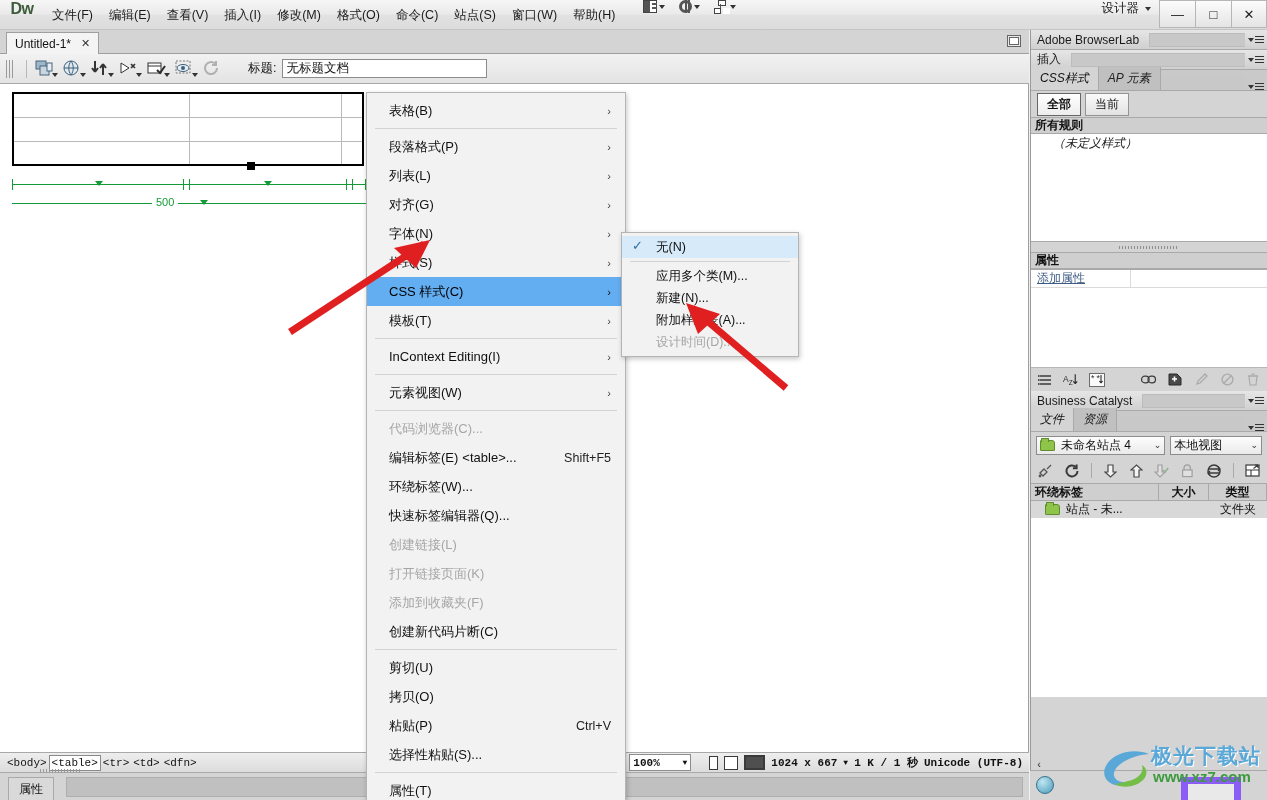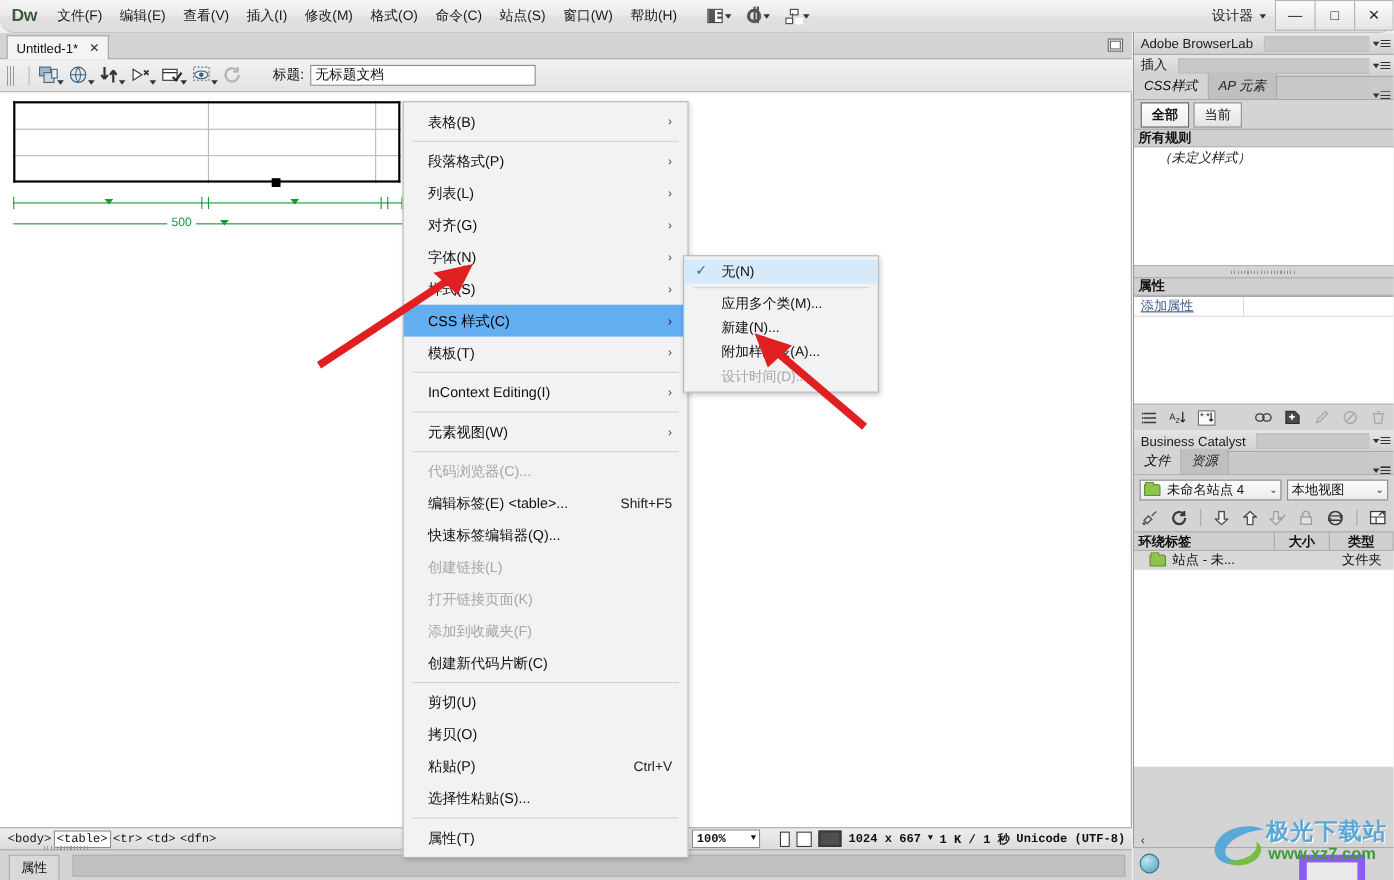--- a/index.html
+++ b/index.html
@@ -12,21 +12,21 @@
     background: #efefef;
     -webkit-font-smoothing: none;
   }
   #app { position: relative; width: 1267px; height: 800px; background: #f0f0f0; }
 
   
   .titlebar {
     position: absolute; left:0; top:0; width:1267px; height:30px;
     background: linear-gradient(to bottom,#f6f6f6 0%,#eaeaea 48%,#e2e2e2 52%,#dcdcdc 100%);
     border-bottom: 1px solid #c4c4c4;
-    display: flex; align-items: center; border-radius: 13px;
+    display: flex; align-items: flex-start;
   }
   .dw-logo {
     width: 44px; text-align:center; font-weight: bold; font-size: 16px;
     color:#3c5c3c; letter-spacing:-0.5px; font-family:"Liberation Sans",sans-serif;
   }
   .menubar { display:flex; align-items:center; height:30px; }
   .menubar .mi {
     padding: 4px 8px; font-size:12.5px; color:#1a1a1a; cursor:default; white-space:nowrap;
   }
   .tb-icons { display:flex; align-items:center; margin-left:20px; gap:14px; }
@@ -456,20 +456,23 @@
     <div class="ctxsep"></div>
     <div class="ctxitem dis">
         <span>代码浏览器(C)...</span>
       </div>
     <div class="ctxitem">
       <span>编辑标签(E)</span>
       <span class="tagtxt">&lt;table&gt;...</span>
       <span class="sc">Shift+F5</span>
     </div>
     <div class="ctxitem">
+        <span>环绕标签(W)...</span>
+      </div>
+    <div class="ctxitem">
         <span>快速标签编辑器(Q)...</span>
       </div>
     <div class="ctxitem dis">
         <span>创建链接(L)</span>
       </div>
     <div class="ctxitem dis">
         <span>打开链接页面(K)</span>
       </div>
     <div class="ctxitem dis">
         <span>添加到收藏夹(F)</span>

